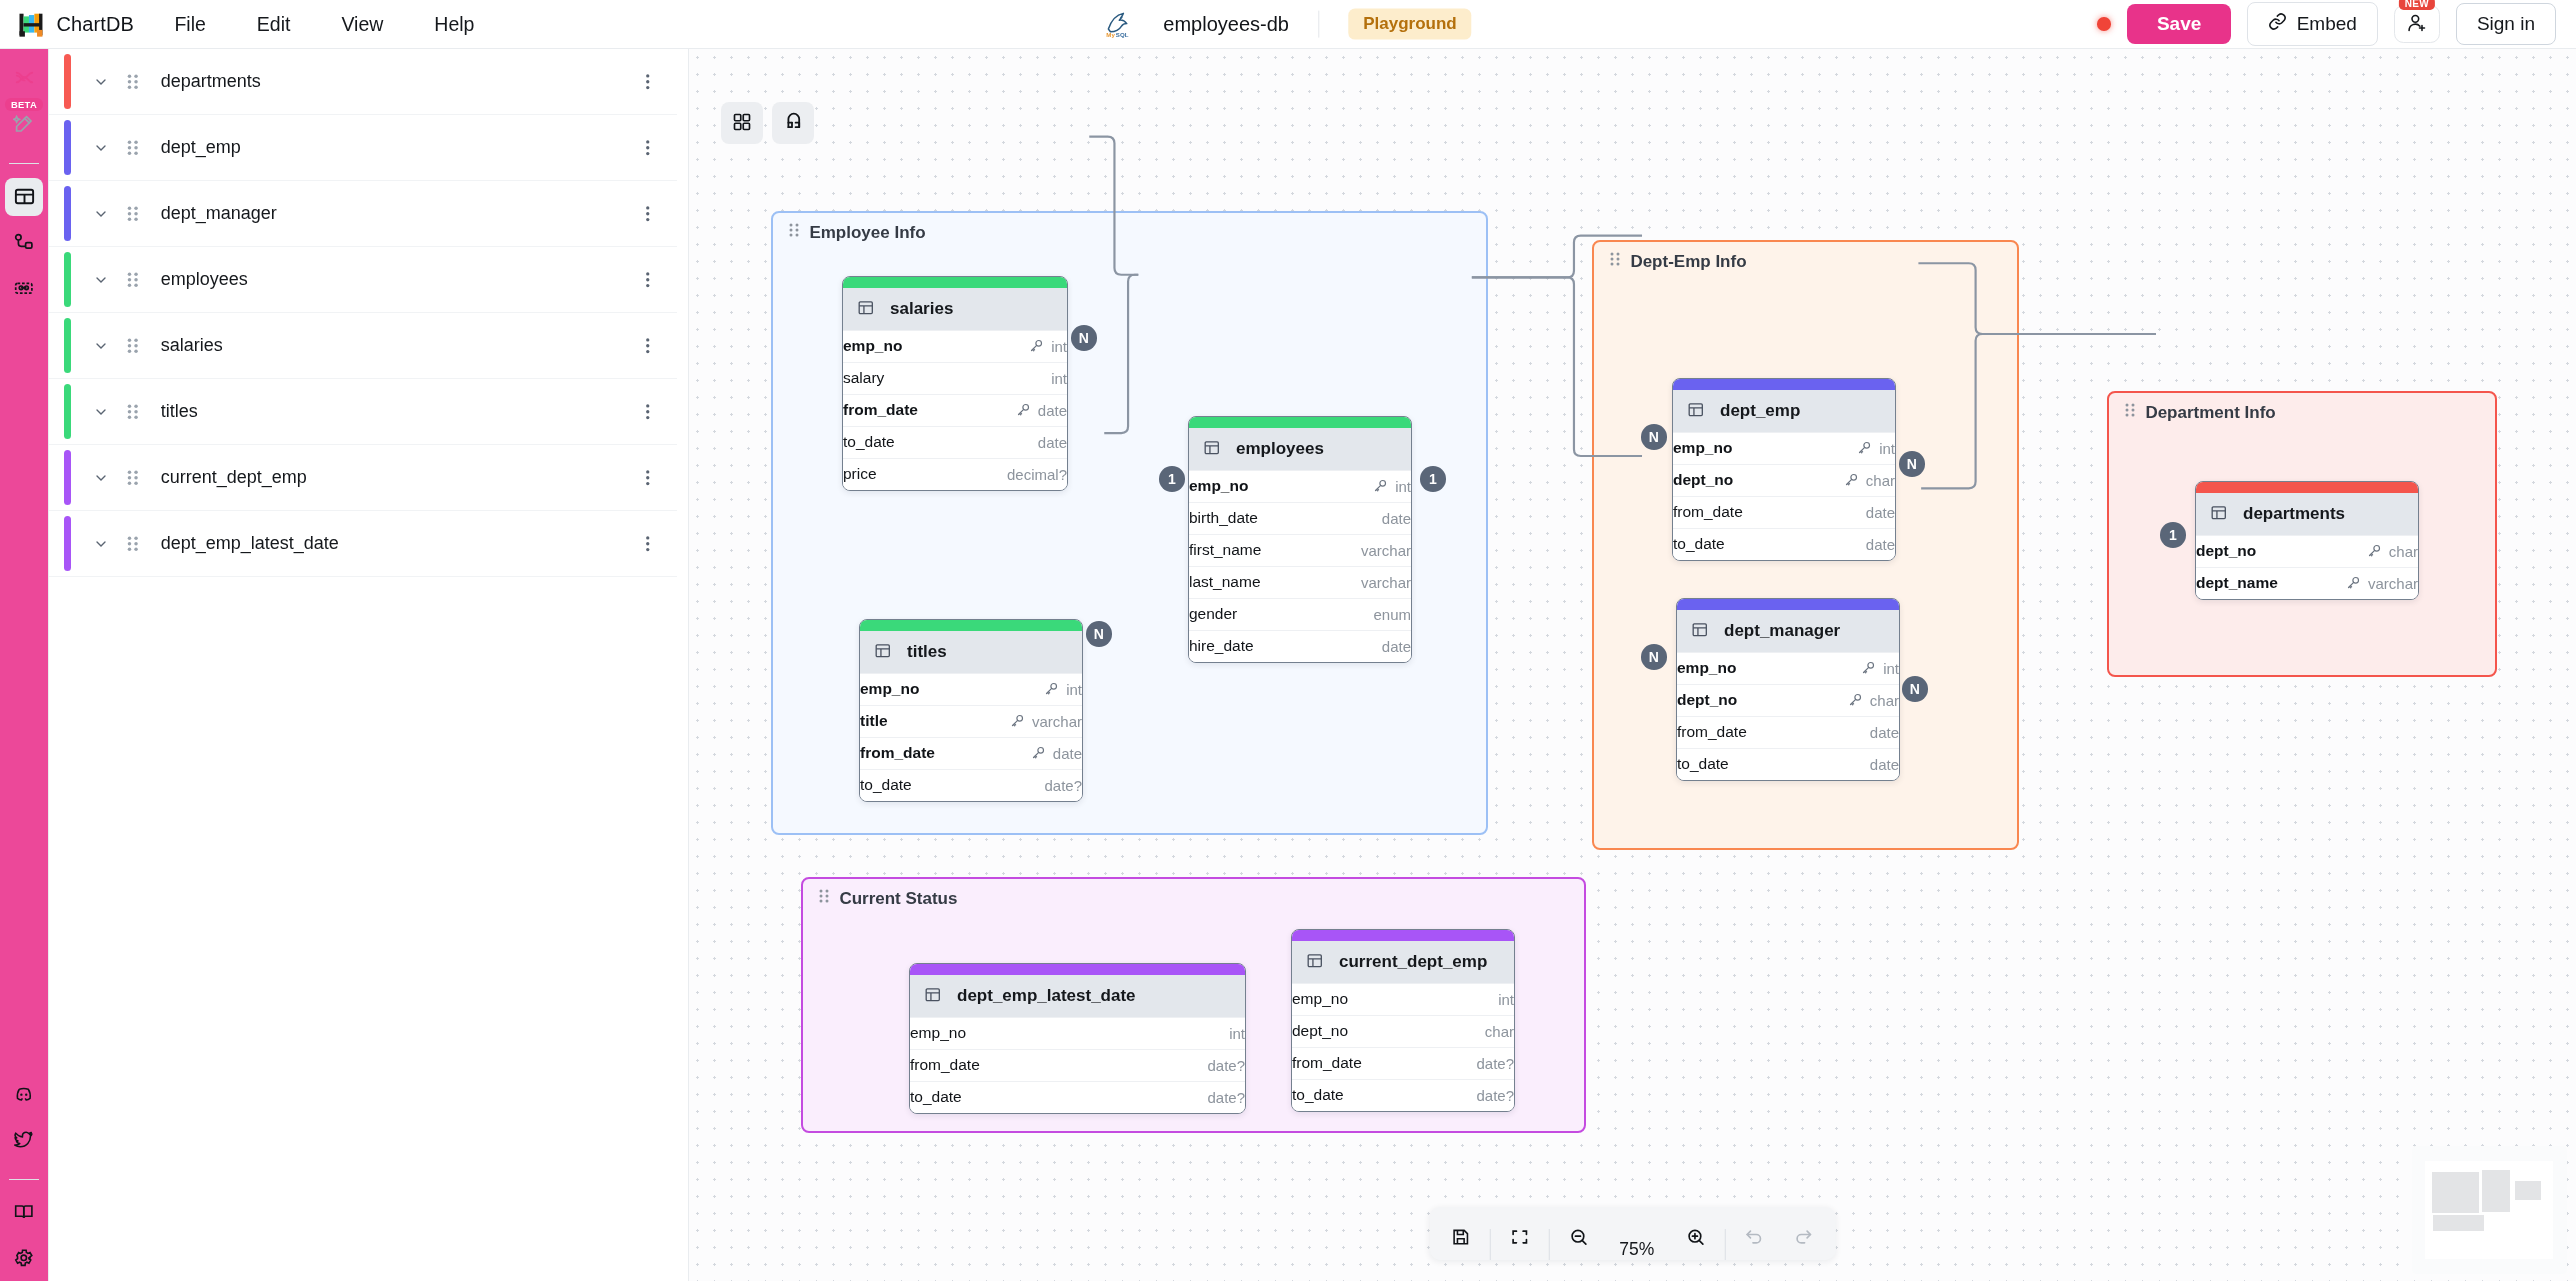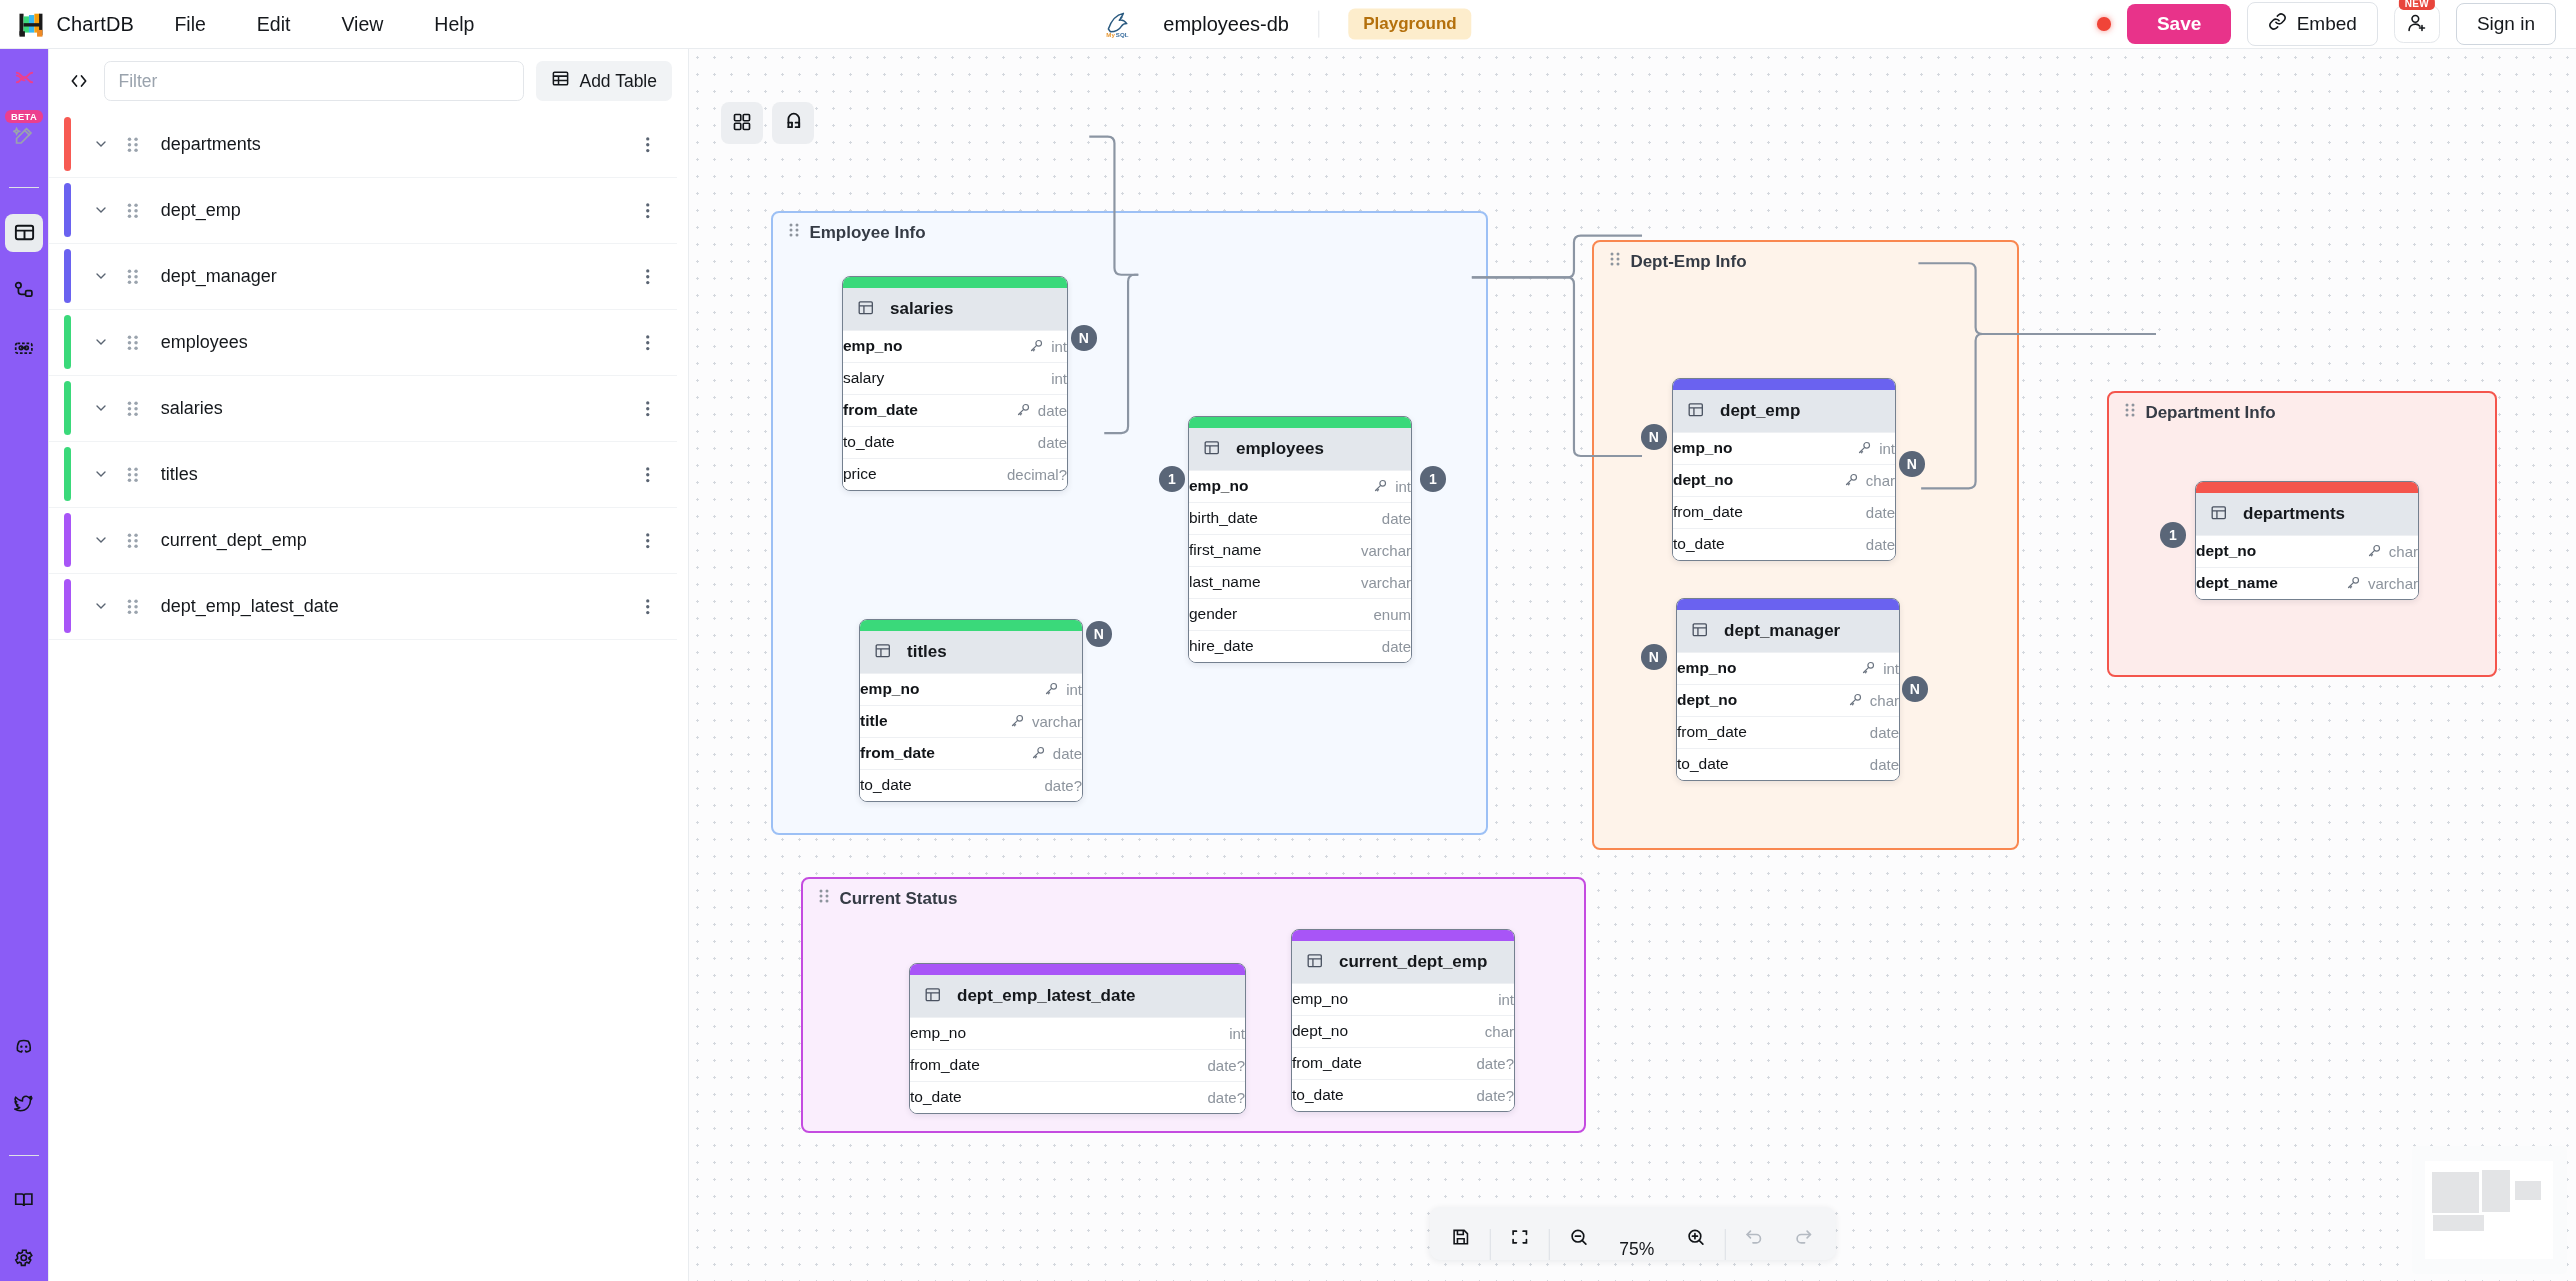--- a/index.html
+++ b/index.html
@@ -63,23 +63,23 @@
   .btn-signin {
     background: #fff; border: 0.7px solid #cfd6de; border-radius: 8px;
     font-size: 19px; color: #15181c; padding: 8.8px 20px; cursor: pointer;
   }
 
   
   .body { flex: 1; display: flex; min-height: 0; }
 
   
   .rail {
-    width: 49px; flex: 0 0 49px; background: #8b5cf6;
+    width: 49px; flex: 0 0 49px; background: #ec4899;
     border-right: 0.7px solid #e9ecef; display: flex; flex-direction: column;
-    align-items: center; padding-top: 10.8px; gap: 16px;
+    align-items: center; padding-top: 10.8px; gap: 4px;
   }
   .rail-btn {
     width: 38px; height: 38px; border-radius: 8px; display: flex;
     align-items: center; justify-content: center; cursor: pointer;
     position: relative; margin-bottom: 4px;
   }
   .rail-btn.active { background: #e9ecef; }
   .rail-sep { width: 30px; height: 0.7px; background: #dee2e6; margin: 10.8px 0; }
   .rail-spacer { flex: 1; }
   .beta-pill {
@@ -337,37 +337,20 @@
         <span>
           <svg width="21.6" height="21.6" viewBox="0 0 24 24" fill="none" stroke="#111418" stroke-width="1.8">
             <circle cx="12" cy="12" r="3"></circle>
             <path d="M19 12a7 7 0 0 0-.1-1l2-1.5-2-3.4-2.3 1a7 7 0 0 0-1.7-1l-.3-2.5h-4l-.3 2.5a7 7 0 0 0-1.7 1l-2.3-1-2 3.4L5.1 11a7 7 0 0 0 0 2l-2 1.5 2 3.4 2.3-1a7 7 0 0 0 1.7 1l.3 2.5h4l.3-2.5a7 7 0 0 0 1.7-1l2.3 1 2-3.4-2-1.5c.1-.3.1-.7.1-1z"></path>
           </svg>
         </span>
       </div>
     </div>
 
     <div class="panel">
-      <div class="panel-head">
-        <span class="code-toggle">
-          <svg width="20" height="20" viewBox="0 0 24 24" fill="none" stroke="#15181c" stroke-width="2" stroke-linecap="round" stroke-linejoin="round">
-            <path d="M9 6l-5 6 5 6M15 6l5 6-5 6"></path>
-          </svg>
-        </span>
-        <input class="filter-input" type="text" placeholder="Filter" style="">
-        <button class="btn-addtable">
-          <span>
-            <svg width="19" height="19" viewBox="0 0 24 24" fill="none" stroke="#15181c" stroke-width="1.9">
-              <rect x="3" y="4" width="18" height="16" rx="1.5"></rect>
-              <path d="M3 9h18M3 14.5h18M9.5 9v11"></path>
-            </svg>
-          </span>
-          <span>Add Table</span>
-        </button>
-      </div>
       <div class="tablelist" id="tablelist">
           <div class="tl-row">
             <span class="tl-color" style="background:#f75a53"></span>
             <span class="tl-chev">
               <svg width="16" height="16" viewBox="0 0 24 24" fill="none" stroke="#5a6472" stroke-width="2" stroke-linecap="round">
                 <path d="M6 9l6 6 6-6"></path>
               </svg>
             </span>
             <span class="tl-grip">
               <svg width="13.5" height="17.5" viewBox="0 0 12 16" fill="#9aa3ad">

